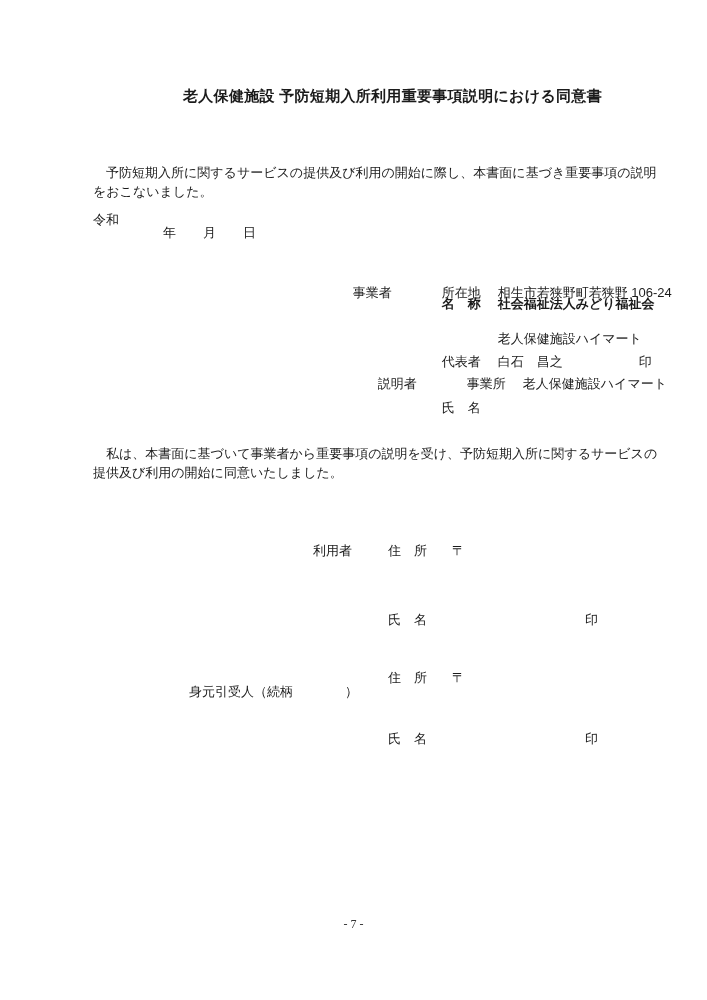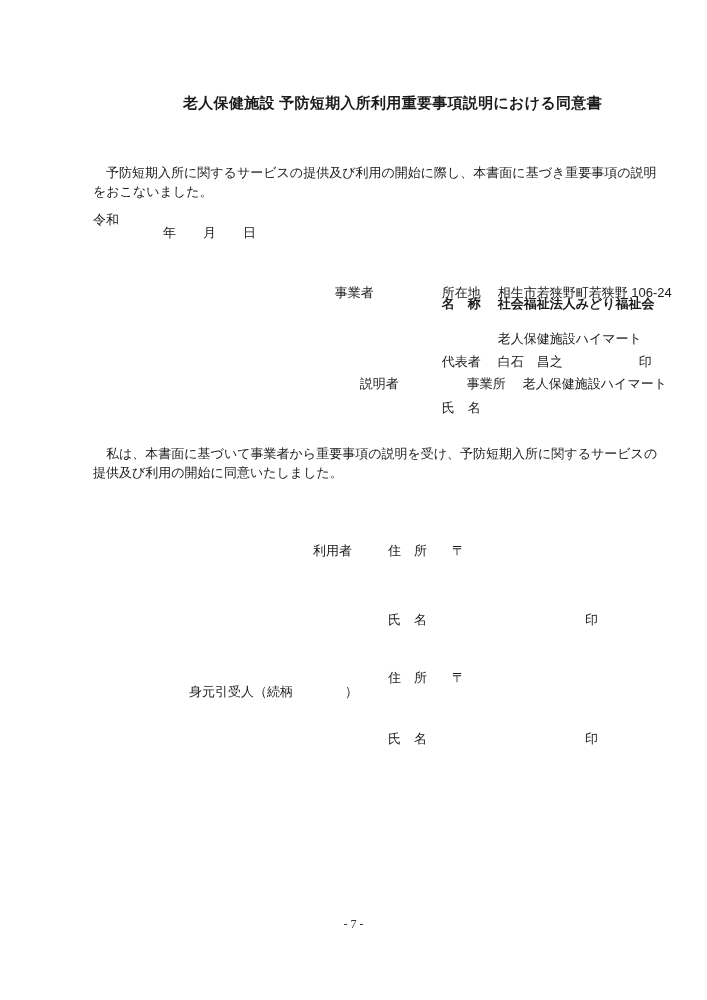--- a/index.html
+++ b/index.html
@@ -31,40 +31,40 @@
   .para {
     white-space: pre;
     line-height: 19px;
   }
   .oprow {
     position: absolute;
     left: 313px;
     white-space: pre;
     line-height: 16px;
   }
-  .c1 { display: inline-block; width: 75px; }
+  .c1 { display: inline-block; width: 75px; text-align: center; }
   .c2 { display: inline-block; width: 56px; margin-left: 32px; }
   .c3 { display: inline-block; width: 141px; }
   .footer {
     position: absolute;
     left: 0;
     top: 917px;
     width: 100%;
     text-align: center;
     font-family: "Liberation Serif", "DejaVu Serif", serif;
     font-size: 12px;
     color: #333333;
   }
 </style>
 </head>
 <body>
 
 <div class="doc">
 
-  <div class="abs title" style="left:183px; top:86px;margin-top:7px;">老人保健施設 予防短期入所利用重要事項説明における同意書</div>
+  <div class="abs title" style="left:183px; top:86px;">老人保健施設 予防短期入所利用重要事項説明における同意書</div>
 
   <div class="abs para" style="left:93px; top:163px;">　予防短期入所に関するサービスの提供及び利用の開始に際し、本書面に基づき重要事項の説明
 をおこないました。</div>
 
   <div>
     <span class="abs" style="left:93px;  top:212px;">令和</span>
     <span class="abs" style="left:163px; top:225px;">年</span>
     <span class="abs" style="left:203px; top:225px;">月</span>
     <span class="abs" style="left:243px; top:225px;">日</span>
   </div>

